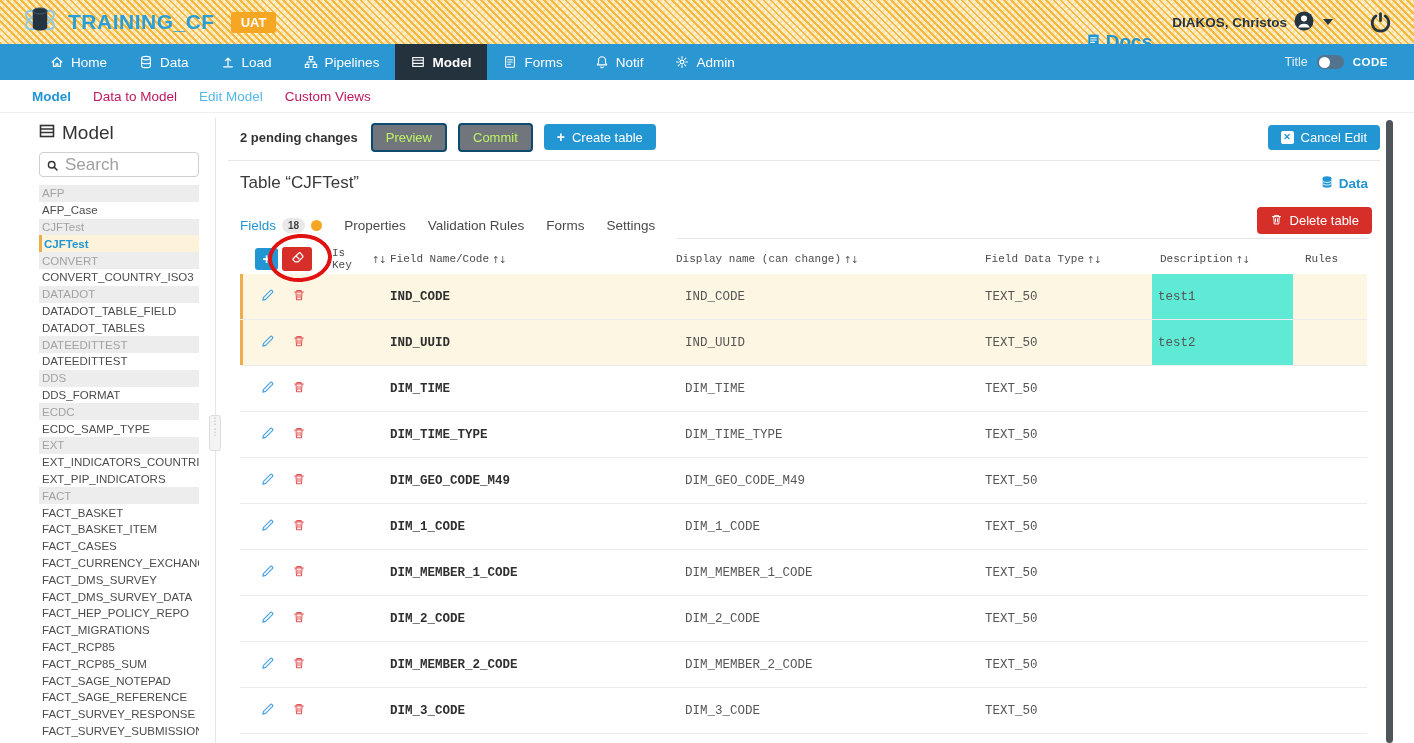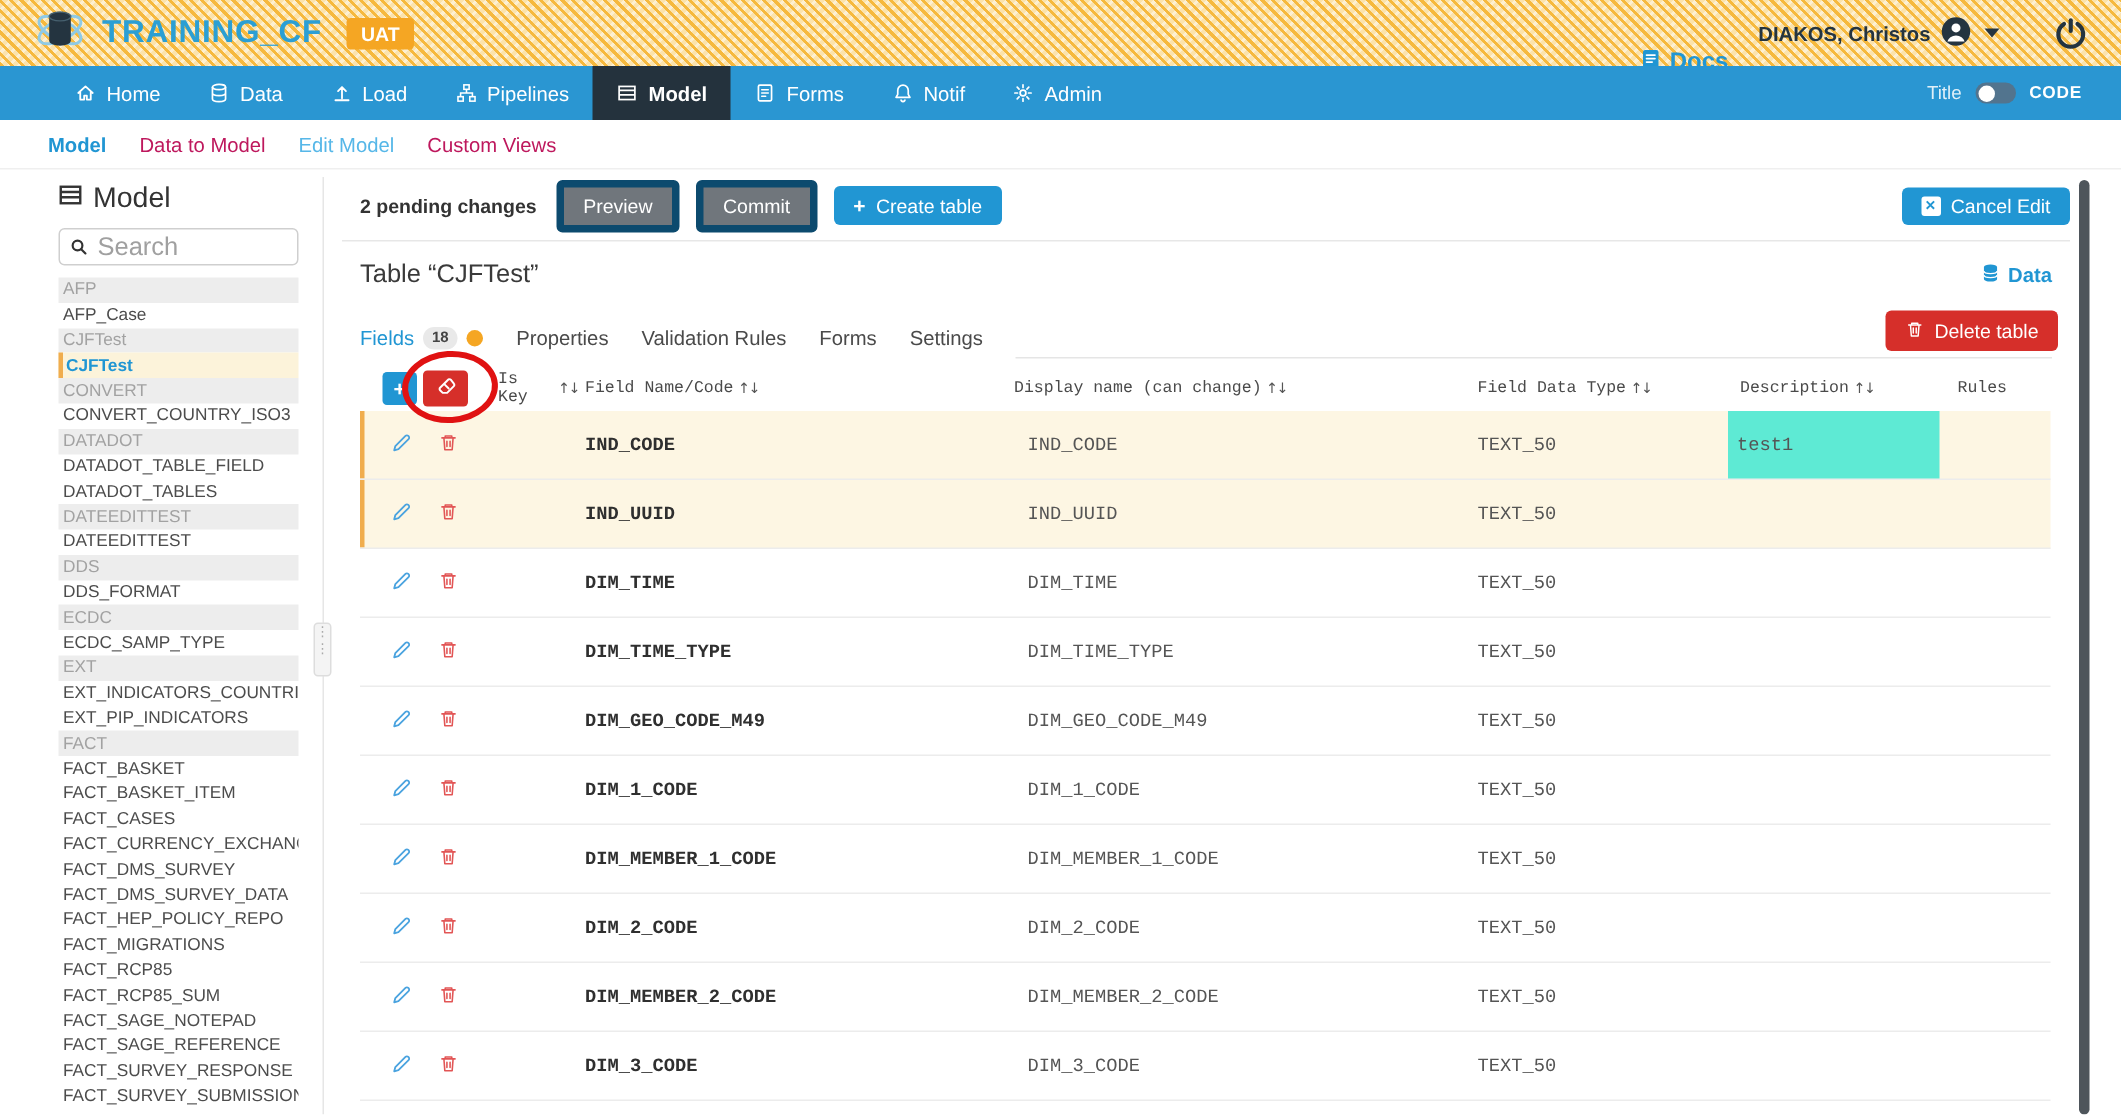--- a/index.html
+++ b/index.html
@@ -9,21 +9,21 @@
   
   .top-header{position:absolute;top:0;left:0;right:0;height:44px;
     background-color:#fbe3ad;
     background-image:repeating-linear-gradient(45deg,#f6b93e 0 2px,rgba(255,255,255,0) 2px 5px),
                      repeating-linear-gradient(-45deg,rgba(255,255,255,.45) 0 2px,rgba(255,255,255,0) 2px 5px);
     display:flex;align-items:center;padding:0 22px;box-sizing:border-box;}
   .brand{display:flex;align-items:center;gap:10px;}
   .app-name{font-size:21px;font-weight:bold;color:#2b9fd4;letter-spacing:.5px;}
   .env-badge{background:#f5a623;color:#fff;font-size:13px;font-weight:bold;padding:3px 10px;border-radius:3px;margin-left:6px;}
   .top-right{margin-left:auto;display:flex;align-items:center;gap:14px;}
-  .docs-link{display:flex;align-items:center;gap:5px;color:#2196d3;font-weight:bold;font-size:16px;cursor:pointer;margin-top:39px;}
+  .docs-link{display:flex;align-items:center;gap:5px;color:#2196d3;font-weight:bold;font-size:19px;cursor:pointer;margin-top:39px;}
   .user-chip{display:flex;align-items:center;gap:7px;color:#243440;font-weight:bold;font-size:13.5px;cursor:pointer;margin-left:6px;}
   .chev{width:0;height:0;border-left:5px solid transparent;border-right:5px solid transparent;border-top:6px solid #243440;margin-left:2px;}
   .power-btn{margin-left:22px;cursor:pointer;display:flex;align-items:center;}
 
   
   .nav-bar{position:absolute;top:44px;left:0;right:0;height:36px;background:#2a96d2;display:flex;align-items:stretch;padding-left:34px;box-sizing:border-box;}
   .nav-item{display:flex;align-items:center;gap:7px;padding:0 16px;color:#fff;font-size:13.5px;cursor:pointer;}
   .nav-item.active{background:#24323d;font-weight:bold;}
   .nav-item svg{display:block;}
   .nav-right{margin-left:auto;display:flex;align-items:center;gap:9px;padding-right:26px;}
@@ -49,21 +49,21 @@
   .s-item{height:16.8px;display:flex;align-items:center;font-size:11.5px;color:#4c4c4c;padding:0 3px;white-space:nowrap;overflow:hidden;cursor:pointer;box-sizing:border-box;}
   .s-item.group{background:#ededed;color:#a2a2a2;}
   .s-item.selected{background:#fcf3da;border-left:3px solid #f0ad4e;padding-left:2px;color:#2196d3;font-weight:bold;}
   .sb-divider{position:absolute;left:215px;top:118px;bottom:0;width:1px;background:#e6e6e6;}
   .sb-handle{position:absolute;left:209px;top:415px;width:12px;height:36px;background:#f4f4f4;border:1px solid #ddd;border-radius:3px;box-sizing:border-box;color:#aaa;font-size:9px;line-height:11px;text-align:center;cursor:col-resize;overflow:hidden;}
   .sb-handle::before{content:"\22EE\A\22EE";white-space:pre;}
 
   
   .main{position:absolute;left:228px;top:113px;right:0;bottom:0;}
   .btn{border:none;border-radius:4px;font-family:inherit;font-size:13px;cursor:pointer;display:inline-flex;align-items:center;gap:7px;padding:6px 13px;line-height:1;}
-  .btn-gray{background:#70767c;color:#ffffff;border:5px solid #0c4a6e;}
+  .btn-gray{background:#70767c;color:#bef264;border:2px solid #0c4a6e;}
   .btn-blue{background:#2196d3;color:#fff;}
   .btn-red{background:#d62f2a;color:#fff;justify-content:center;}
   .ico-plus::before{content:"+";font-weight:bold;font-size:14px;}
   .cx-ico{background:#fff;color:#2196d3;width:13px;height:13px;border-radius:2px;font-size:9px;line-height:13px;text-align:center;font-weight:bold;display:inline-block;}
   .cx-ico::before{content:"\2715";}
 
   .toolbar{position:absolute;top:9px;left:12px;right:34px;height:30px;display:flex;align-items:center;gap:11px;}
   .pending{font-size:13px;font-weight:bold;color:#333;margin-right:2px;}
   .cancel-wrap{margin-left:auto;padding-left:45px;}
   .hr1{position:absolute;top:47px;left:0;right:34px;height:1px;background:#e7e7e7;}
@@ -511,20 +511,21 @@
             <button class="icon-btn">
               <span><svg width="14" height="14" viewBox="0 0 16 16">
                   <path d="M3 4.5h10M5.5 4.5V3h5v1.5M4.5 4.5l.7 9h5.6l.7-9M6.8 7v4M9.2 7v4" fill="none" stroke="#e25555" stroke-width="1.2" stroke-linecap="round" stroke-linejoin="round"></path>
                 </svg></span>
             </button>
           </div>
           <div class="cell c-iskey"></div>
           <div class="cell c-fieldname">IND_UUID</div>
           <div class="cell c-display">IND_UUID</div>
           <div class="cell c-datatype">TEXT_50</div>
+          <div class="cell c-desc">test2</div>
           <div class="cell c-rules"></div>
         </div>
 
         <div class="fgrid trow">
           <div class="cell c-actions">
             <button class="icon-btn">
               <span><svg width="15" height="15" viewBox="0 0 16 16">
                   <path d="M3 13l.8-3L11 2.8a1.4 1.4 0 0 1 2 0l.2.2a1.4 1.4 0 0 1 0 2L6 12.2 3 13z" fill="none" stroke="#4aa3df" stroke-width="1.3" stroke-linejoin="round"></path>
                 </svg></span>
             </button>

